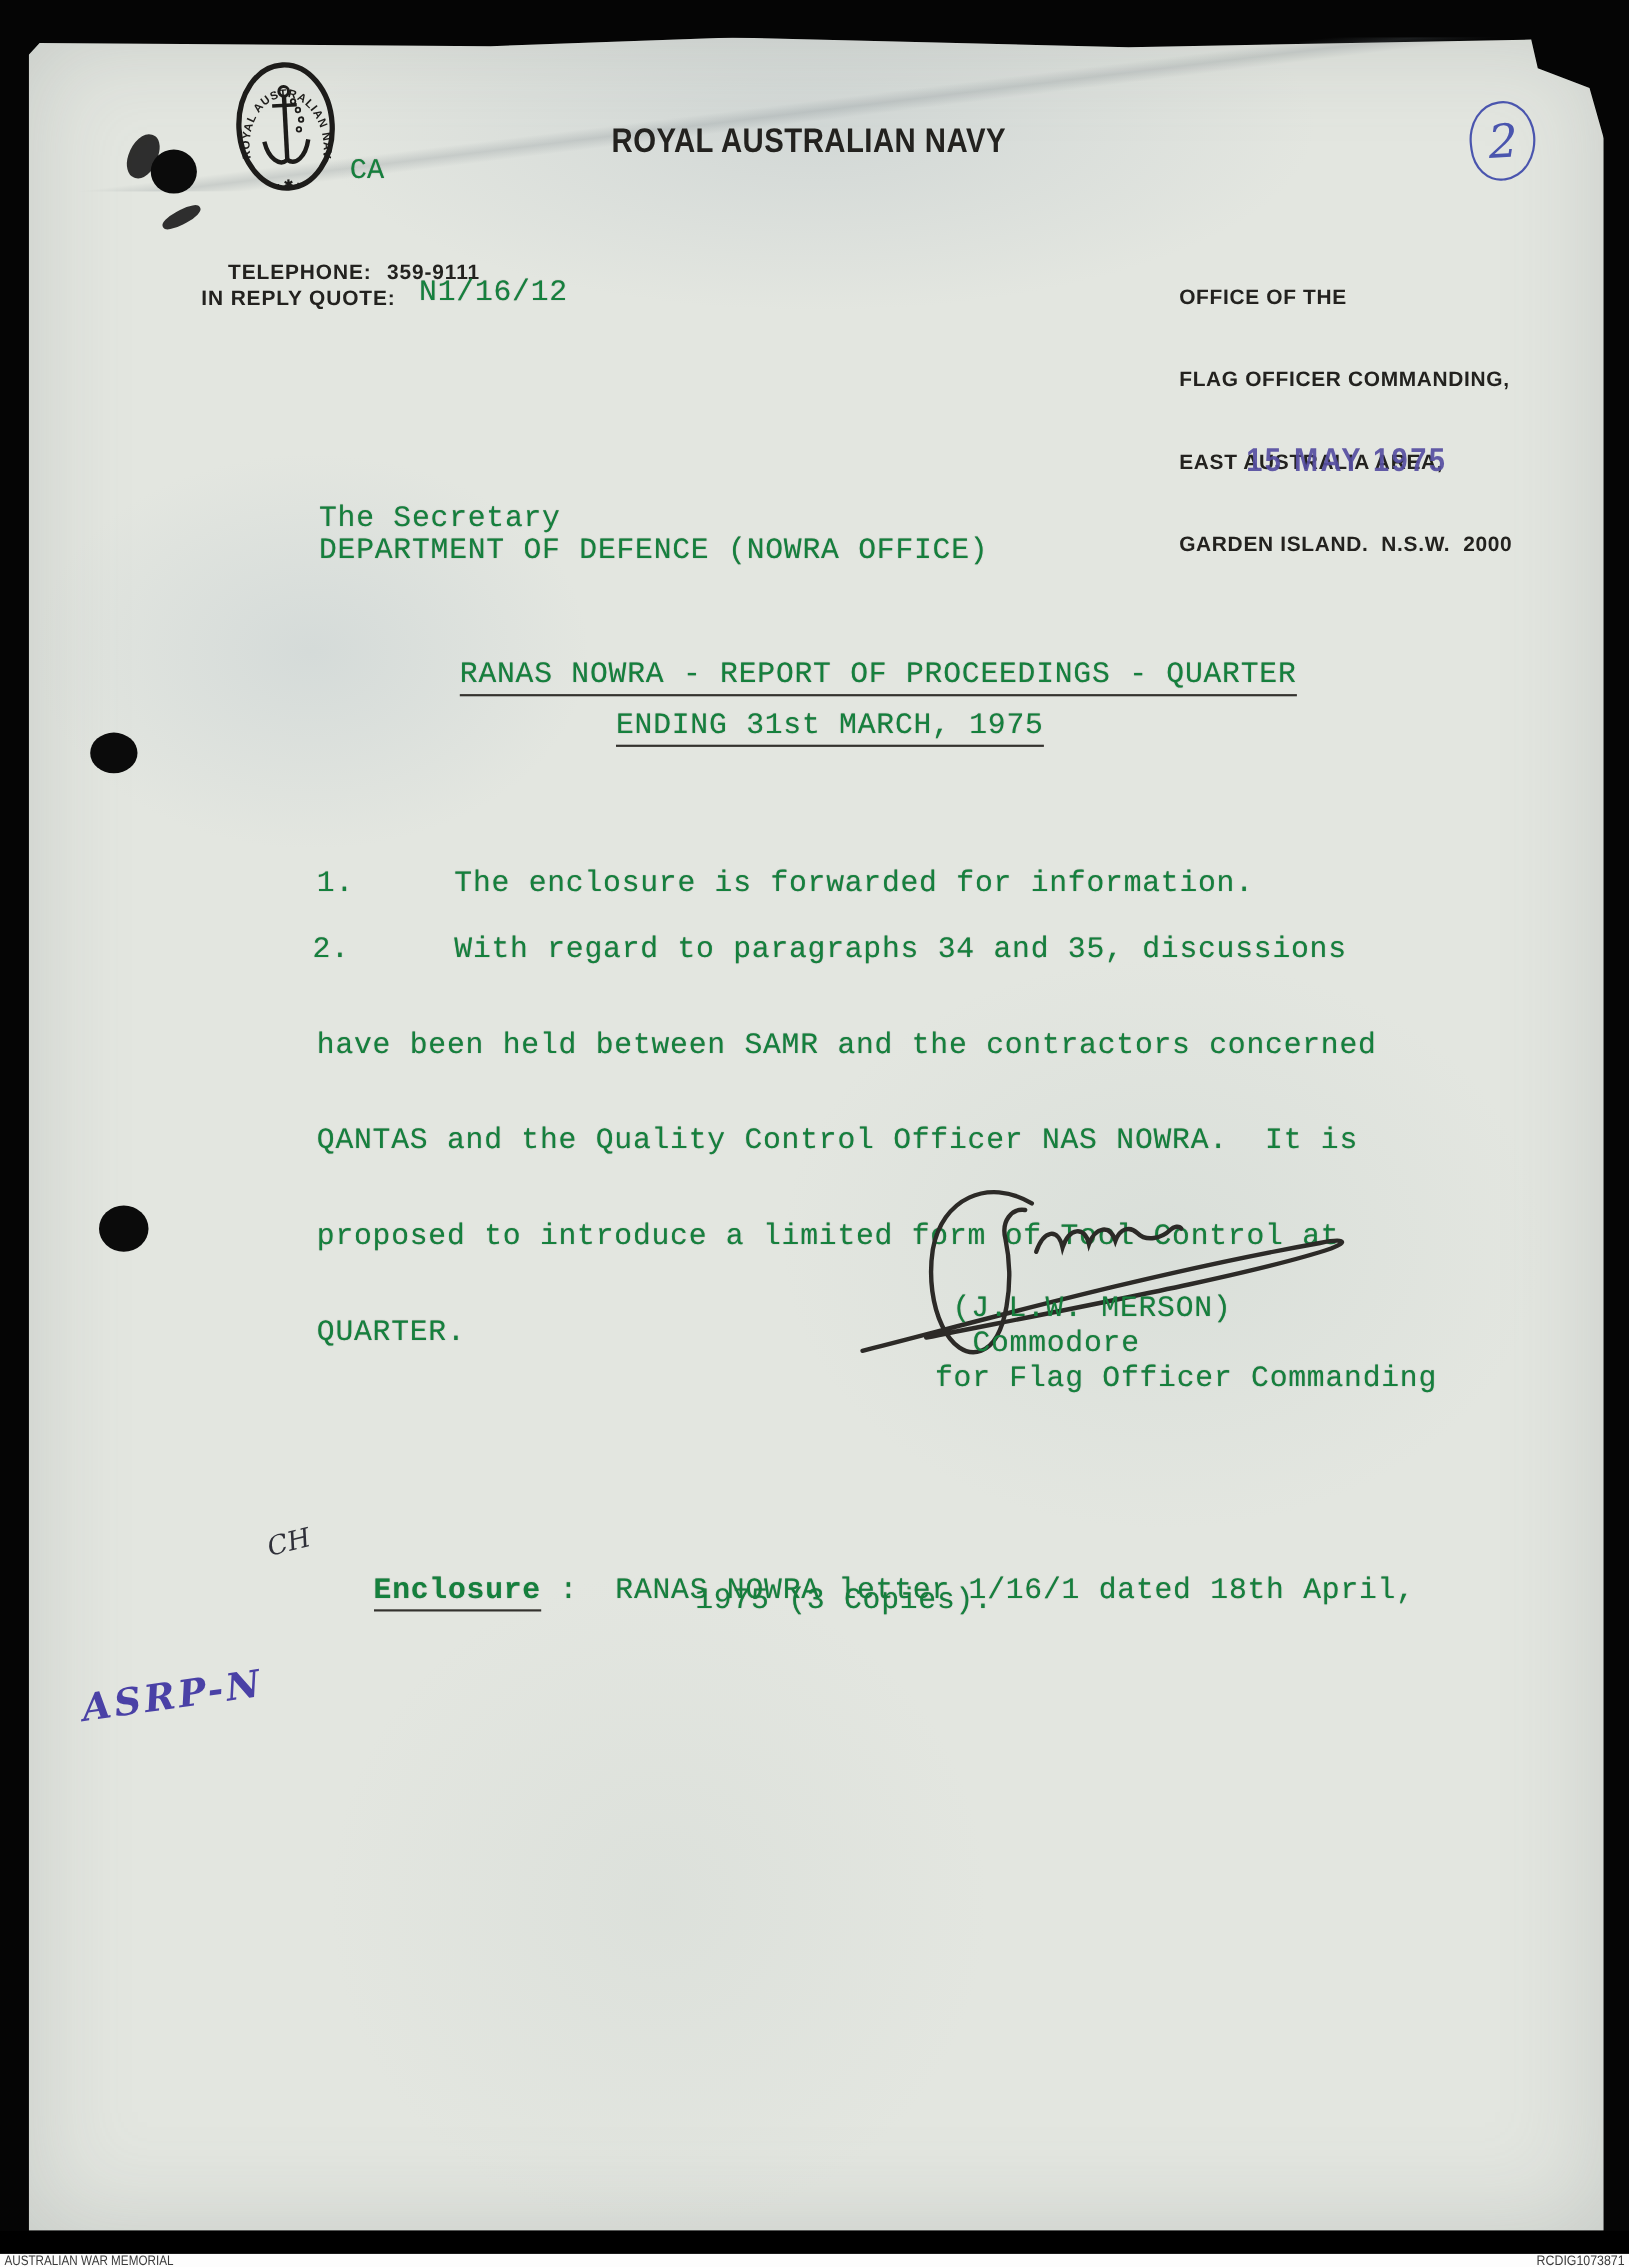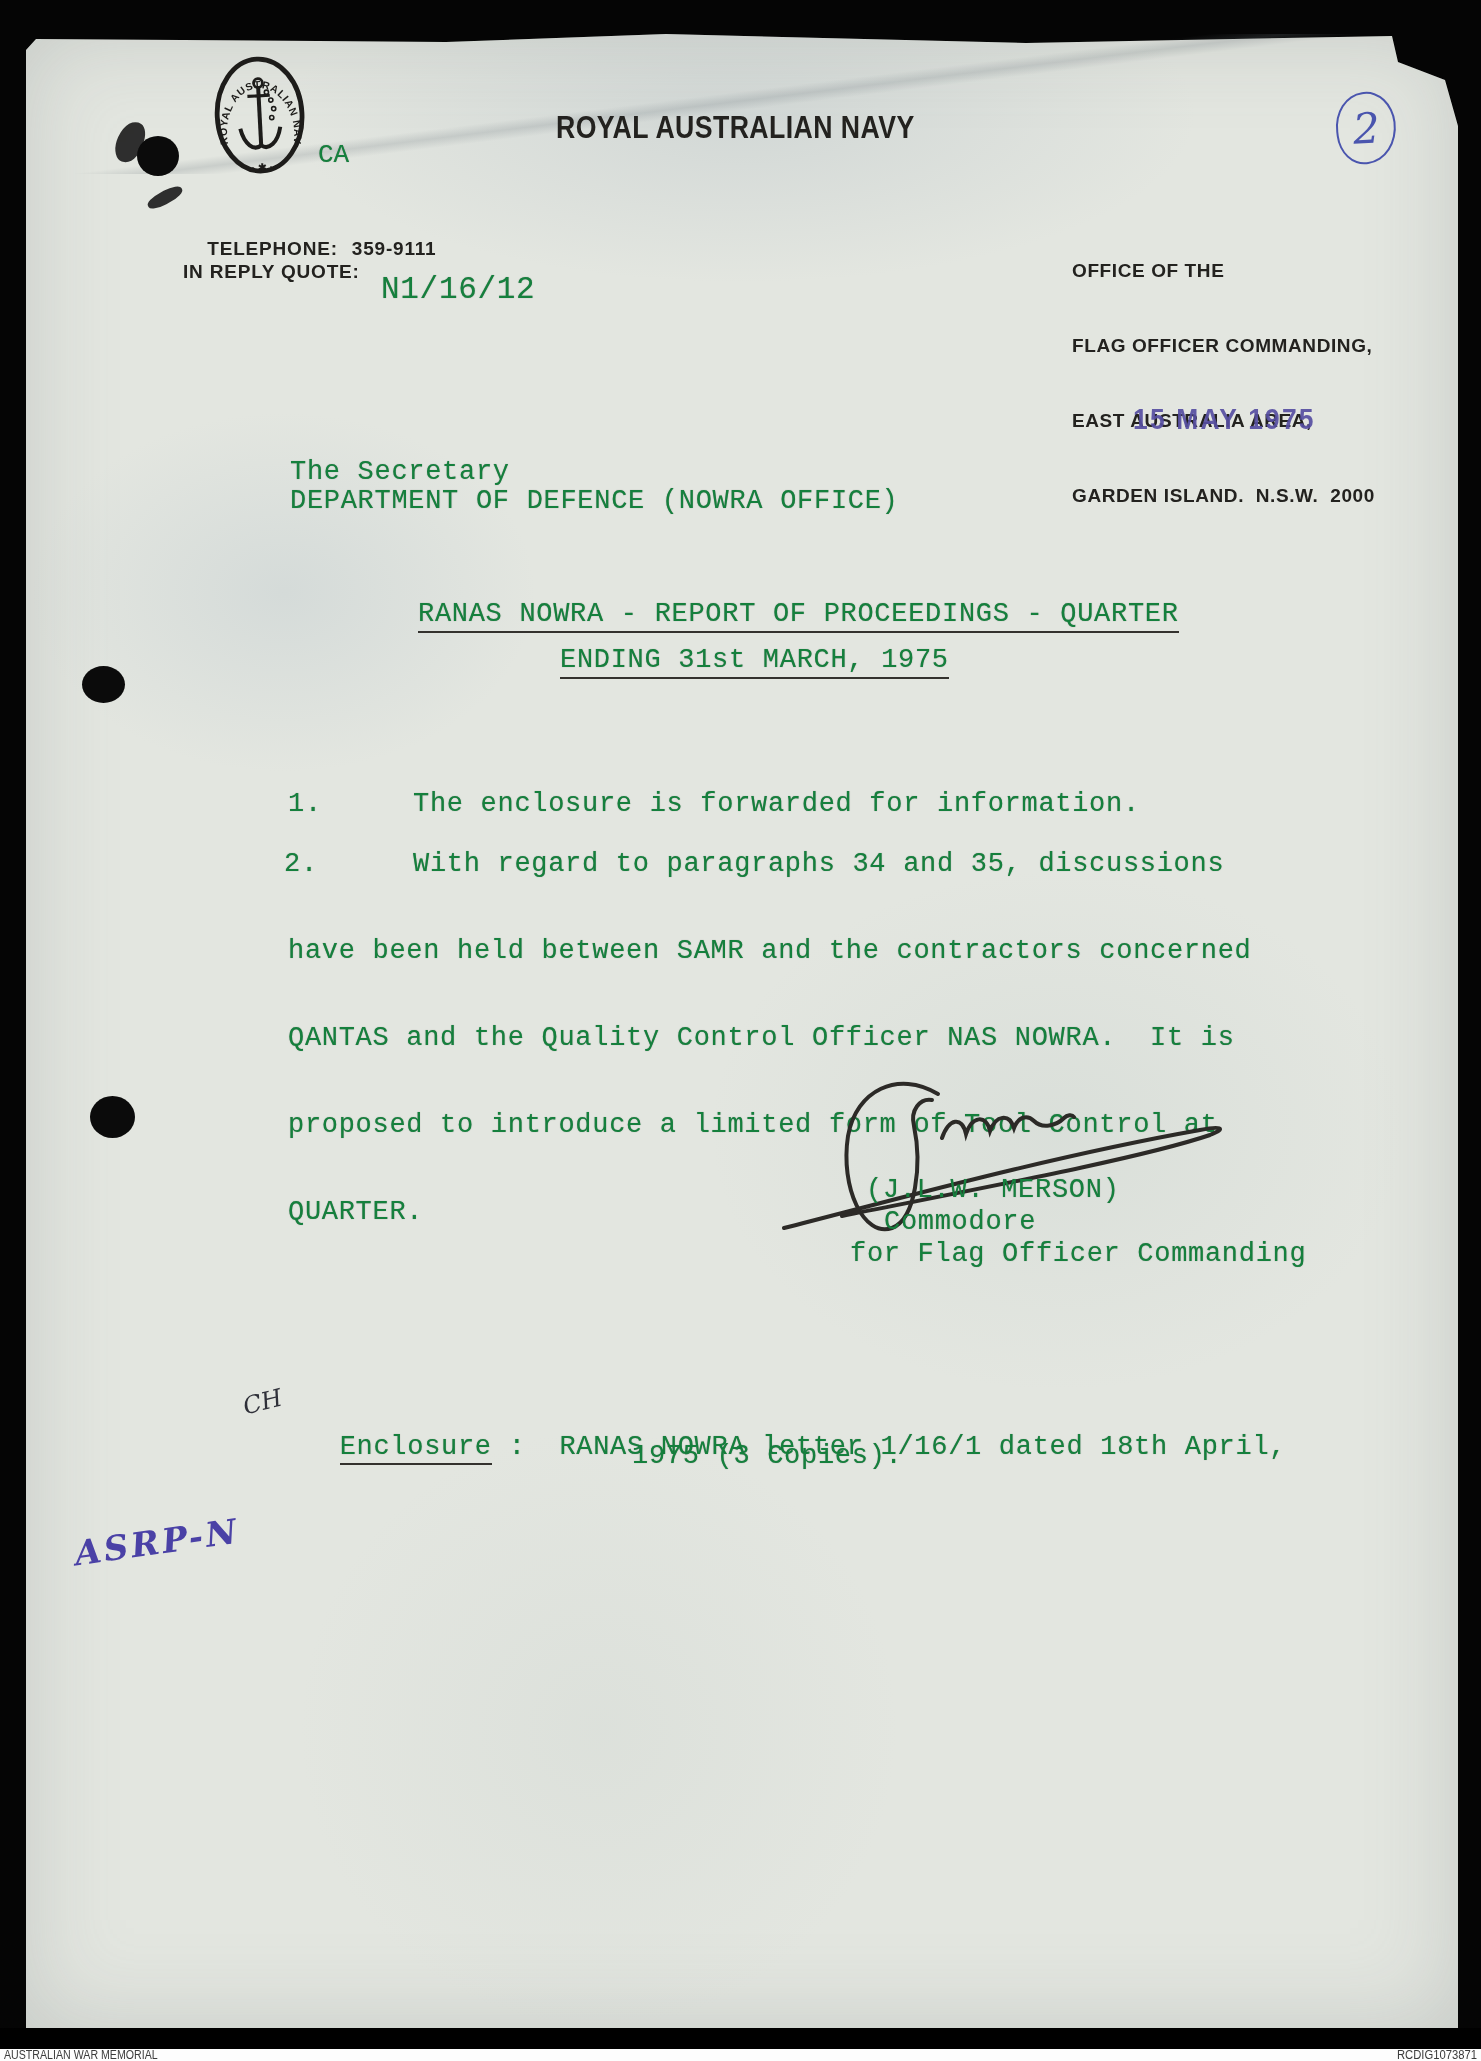--- a/index.html
+++ b/index.html
@@ -76,21 +76,21 @@
   <div class="abs print" style="left:556px;top:110px;font-size:31px;letter-spacing:.5px;transform:scaleX(.86);transform-origin:left;">ROYAL AUSTRALIAN NAVY</div>
 
   <div class="abs circle2" style="left:1336px;top:92px;">
     <span class="pen">2</span>
   </div>
 
   <div class="abs print" style="left:183px;top:216px;font-size:19px;letter-spacing:.8px;">
     <span>TELEPHONE:</span><span style="margin-left:14px;text-align:right;">359-9111</span>
   </div>
   <div class="abs print" style="left:183px;top:261px;font-size:19px;letter-spacing:.8px;">IN REPLY QUOTE:</div>
-  <div class="abs mono" style="left:381px;top:252px;font-size:31px;letter-spacing:.7px;margin-top:20px;">N1/16/12</div>
+  <div class="abs mono" style="left:381px;top:252px;font-size:27px;letter-spacing:.7px;">N1/16/12</div>
 
   <div class="abs print" style="left:1072px;top:208px;font-size:19px;line-height:25px;letter-spacing:.6px;">
     <div>OFFICE OF THE</div>
     <div>FLAG OFFICER COMMANDING,</div>
     <div>EAST AUSTRALIA AREA,</div>
     <div>GARDEN ISLAND.  N.S.W.  2000</div>
   </div>
 
   <div class="abs stamp" style="left:1133px;top:402px;">15 MAY 1975</div>
 
@@ -119,21 +119,21 @@
       <path d="M 2,162 C 90,140 260,92 418,64 C 438,60 446,62 428,69 C 360,92 200,122 60,150"></path>
     </g>
   </svg>
 
   <div class="abs mono t27" style="left:866px;top:1176px;">(J.L.W. MERSON)</div>
   <div class="abs mono t27" style="left:884px;top:1208px;">Commodore</div>
   <div class="abs mono t27" style="left:826px;top:1240px;margin-left:24px;">for Flag Officer Commanding</div>
 
   <div class="abs hand" style="left:243px;top:1388px;font-size:24px;color:#2f3039;transform:rotate(-14deg);">CH</div>
   <div class="abs mono t27" style="left:272px;top:1404px;">
-    <span class="ul-b" style="padding-bottom:1px;">Enclosure</span><span> :  </span><span>RANAS NOWRA letter 1/16/1 dated 18th April,</span>
+    <span class="ul-b" style="padding-bottom:1px;font-weight:bold;">Enclosure</span><span> :  </span><span>RANAS NOWRA letter 1/16/1 dated 18th April,</span>
   </div>
   <div class="abs mono t27" style="left:632px;top:1442px;">1975 (3 Copies).</div>
 
   <div class="abs hand pen" style="left:74px;top:1522px;font-size:34px;font-weight:bold;letter-spacing:3px;transform:rotate(-8deg);color:#4a41a6;">ASRP-N</div>
 
   <div class="abs footer-bar"></div>
   <div class="abs footer-strip"></div>
   <div class="abs foot-txt" style="left:4px;top:2049px;transform:scaleX(.85);transform-origin:left;">AUSTRALIAN WAR MEMORIAL</div>
   <div class="abs foot-txt" style="right:4px;top:2049px;transform:scaleX(.9);transform-origin:right;">RCDIG1073871</div>
 

